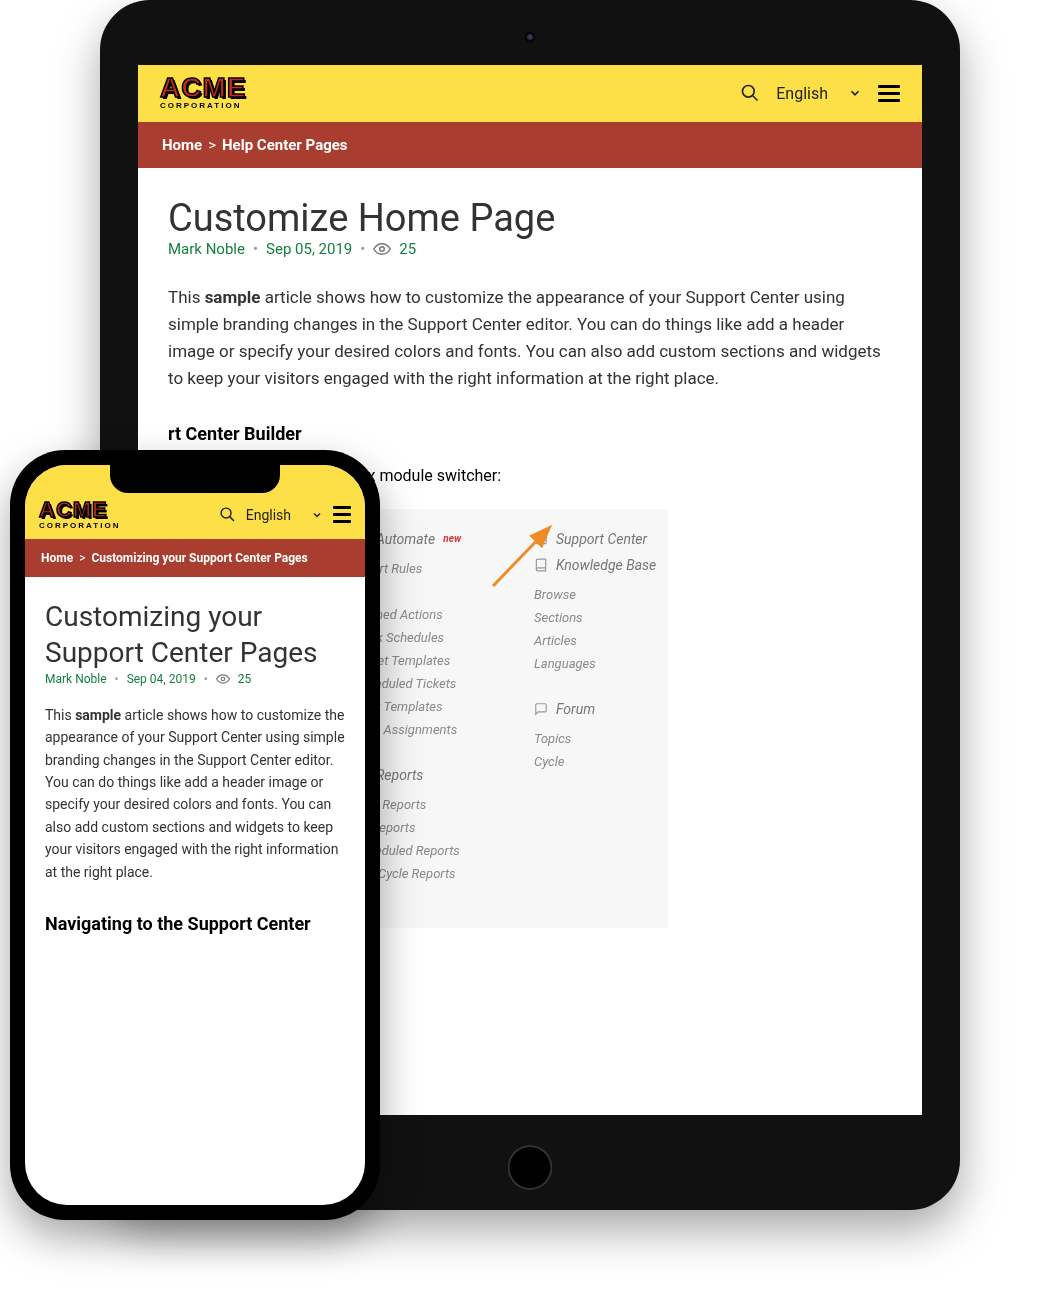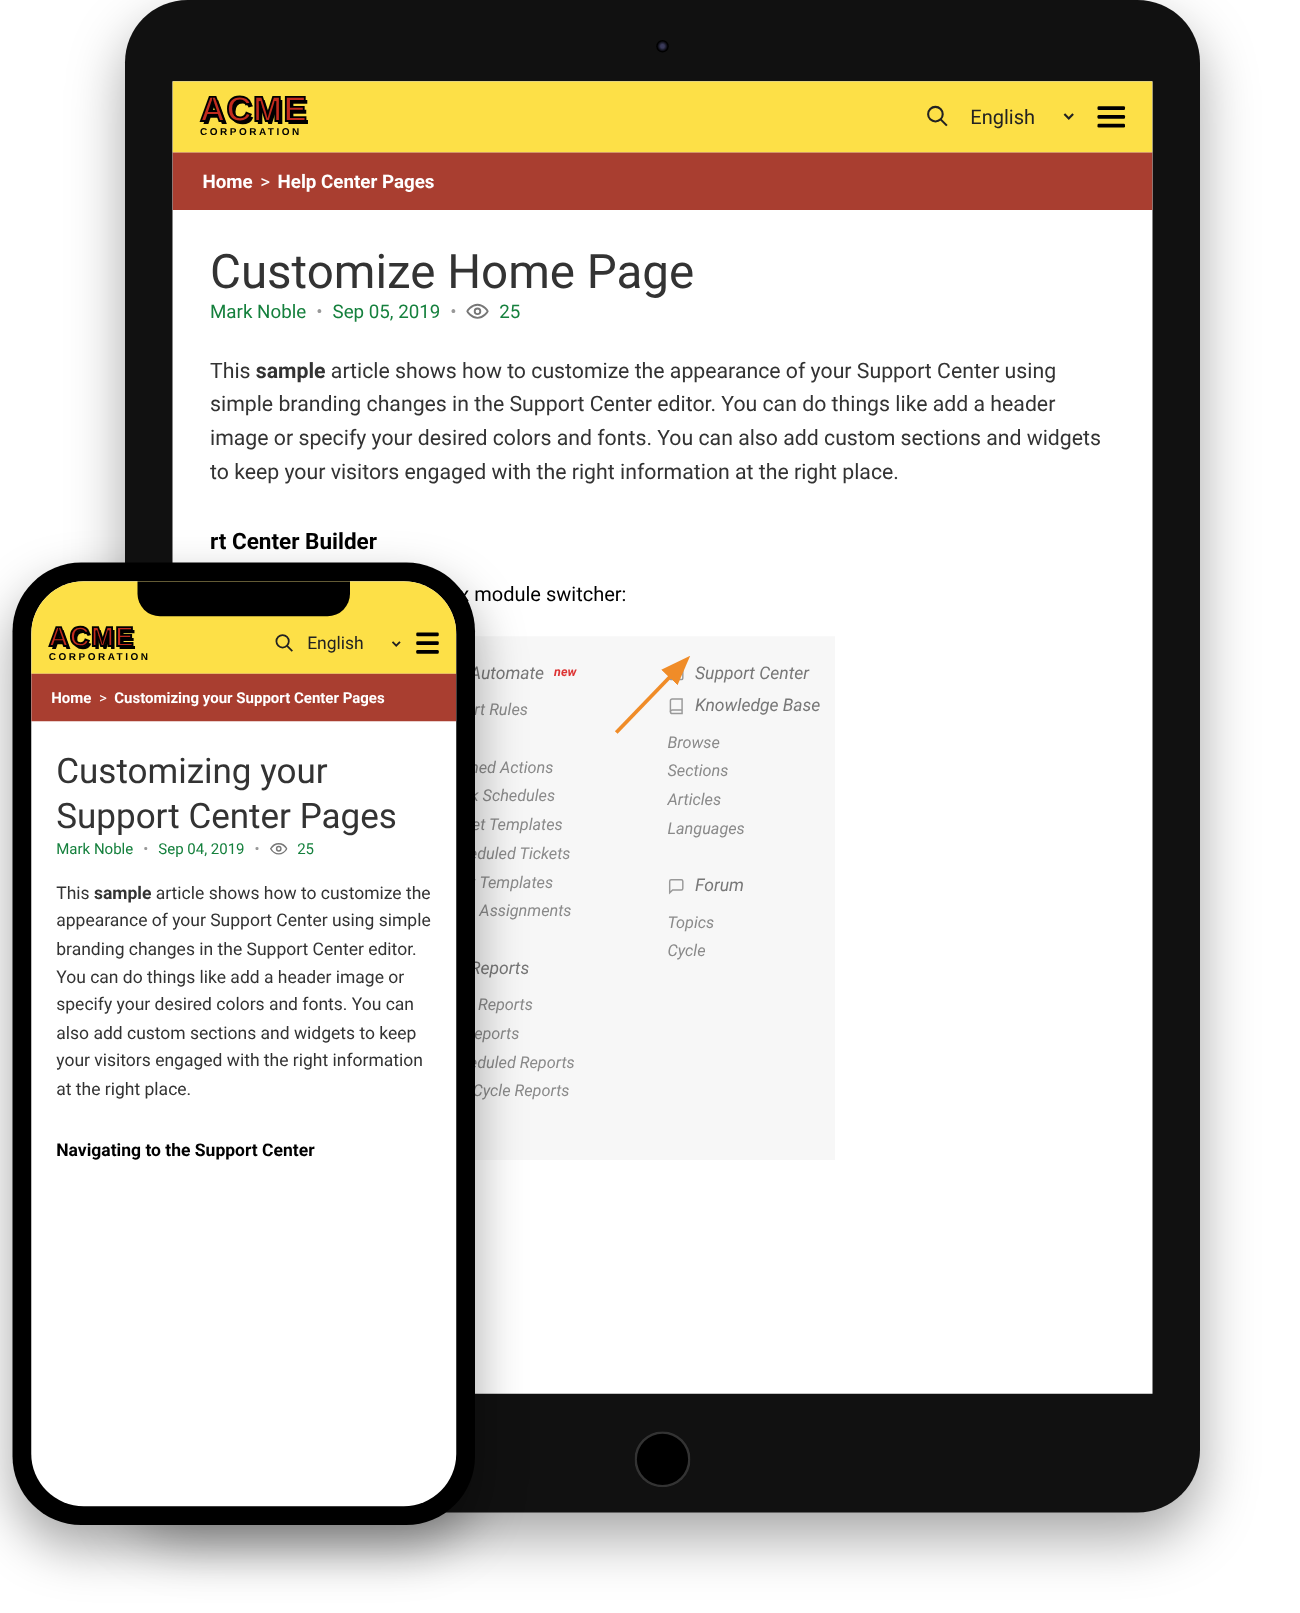--- a/index.html
+++ b/index.html
@@ -101,21 +101,21 @@
   .title{ font-size:38px; font-weight:400; color:#333; }
   .title.small{ font-size:28px; line-height:1.3;}
   .meta{ margin-top:0; color:#15803d; font-size:15px; display:flex; align-items:center; gap:8px; flex-wrap:wrap;}
   .meta.small{font-size:12px;}
   .dot::before{content:"•"; color:#999;}
   .body{ margin-top:26px; font-size:17px; line-height:1.6; color:#333;}
   .body.small{ margin-top:18px; font-size:14px;}
   .quote{ margin-top:30px; padding:4px 0 4px 22px; border-left:3px solid #ccc; font-style:italic; font-family:Georgia,serif; font-size:18px; color:#333;}
   .quote.small{font-size:15px; padding-left:18px; line-height:1.7;}
   .h2{ margin-top:30px; font-weight:700; font-size:18px;}
-  .h2.small{font-size:14px;}
+  .h2.small{font-size:18px;}
   .step{ margin-top:22px; font-size:16px;}
 
   
   .panel {
     margin-top:24px; width:500px; background:#f7f7f7;
     padding:22px 0 26px 0; display:flex; gap:40px;
     position:relative;
   }
   .col{ flex:1; padding:0 6px;font-style:italic;}
   .col-title{ display:flex; align-items:center; gap:8px; color:#777; font-size:14px; margin-bottom:10px;}

